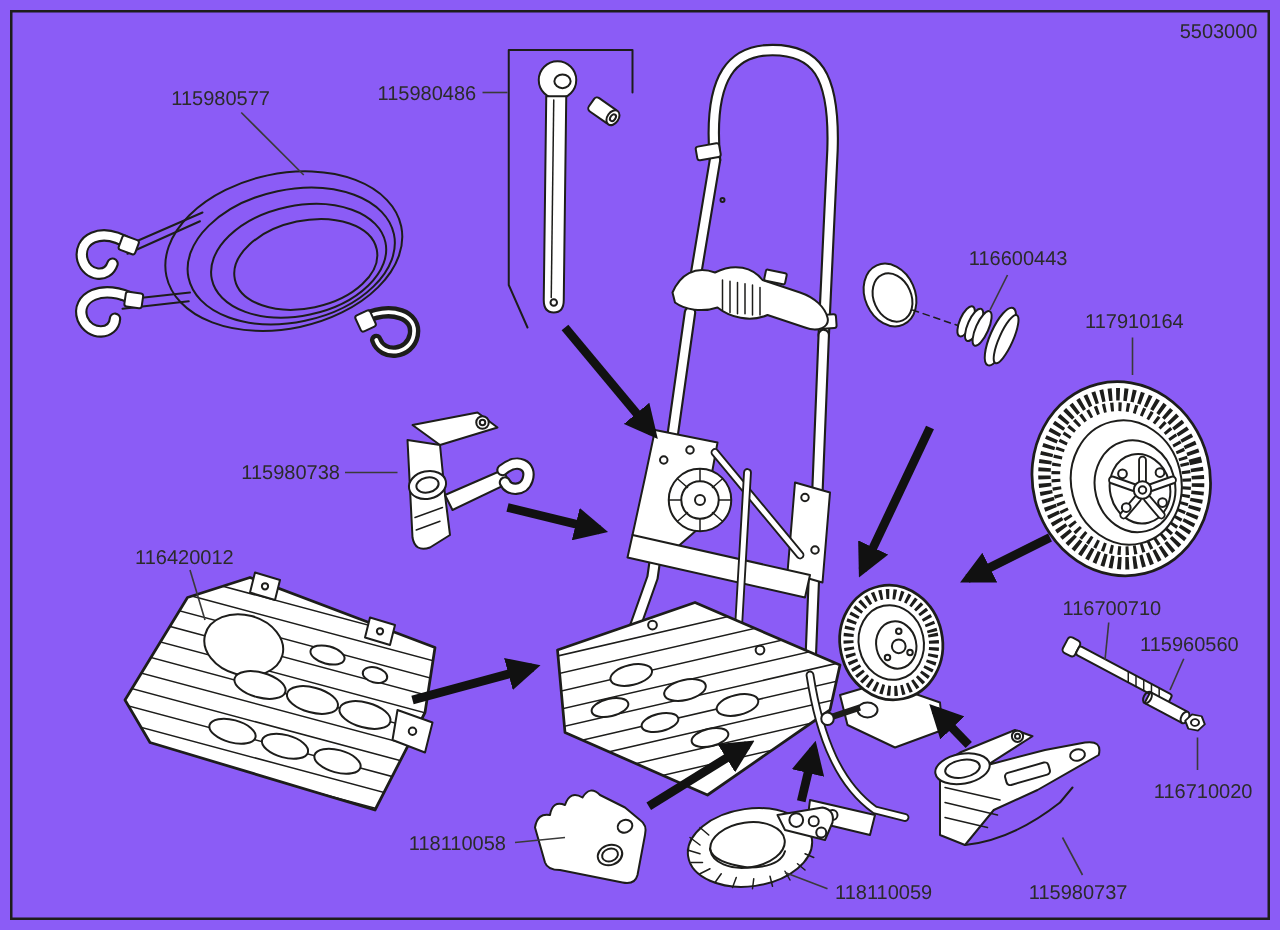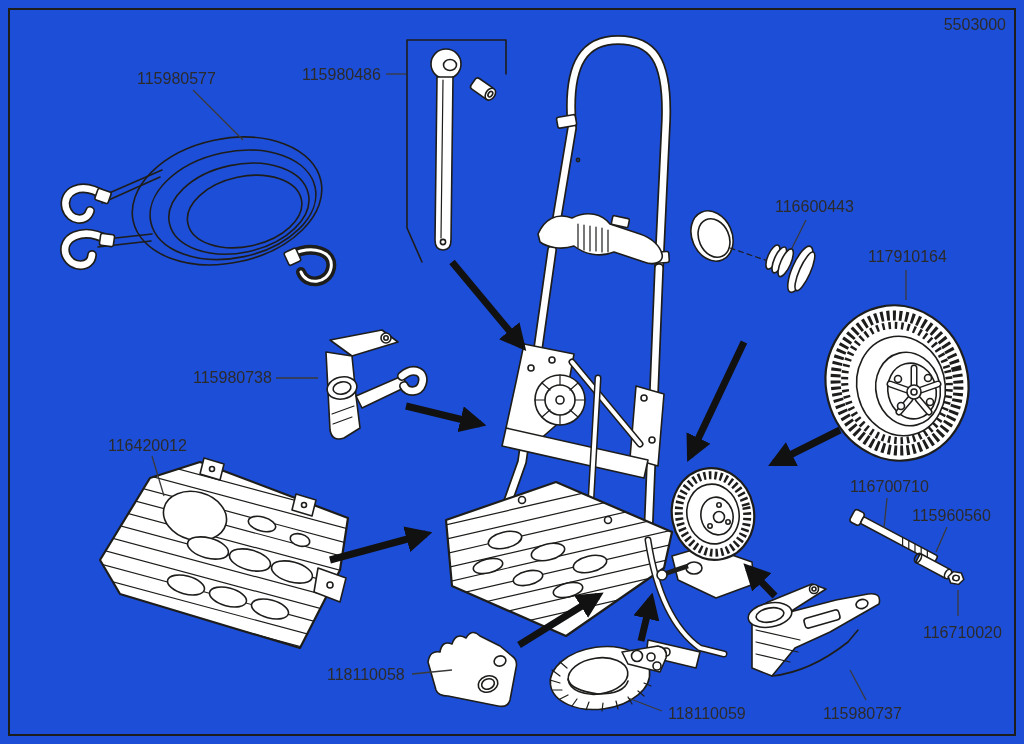--- a/index.html
+++ b/index.html
@@ -1,16 +1,16 @@
 <!DOCTYPE html>
 <html><head>
 <meta charset="utf-8">
 <style>
   html,body{margin:0;padding:0;background:#fff;}
-  .stage{position:relative;width:1024px;height:744px;background:#1d4ed8;overflow:hidden;
+  .stage{position:relative;width:1024px;height:744px;background:#8b5cf6;overflow:hidden;
          font-family:"Liberation Sans", sans-serif;}
   svg{position:absolute;left:0;top:0;}
   text.plabel{font:16px "Liberation Sans", sans-serif;fill:#2b2b2b;}
   .ln{fill:none;stroke:#1d1d1b;stroke-width:1.6;stroke-linecap:round;stroke-linejoin:round;}
   .lt{fill:none;stroke:#1d1d1b;stroke-width:1.2;stroke-linecap:round;}
   .fw{fill:#ffffff;stroke:#1d1d1b;stroke-width:1.6;stroke-linejoin:round;}
   .fw2{fill:#ffffff;stroke:#1d1d1b;stroke-width:2.2;stroke-linejoin:round;}
   .tubeO{fill:none;stroke:#1d1d1b;stroke-width:10;stroke-linecap:round;stroke-linejoin:round;}
   .tubeI{fill:none;stroke:#ffffff;stroke-width:6.6;stroke-linecap:round;stroke-linejoin:round;}
   .tubeO2{fill:none;stroke:#1d1d1b;stroke-width:7;stroke-linecap:round;}

